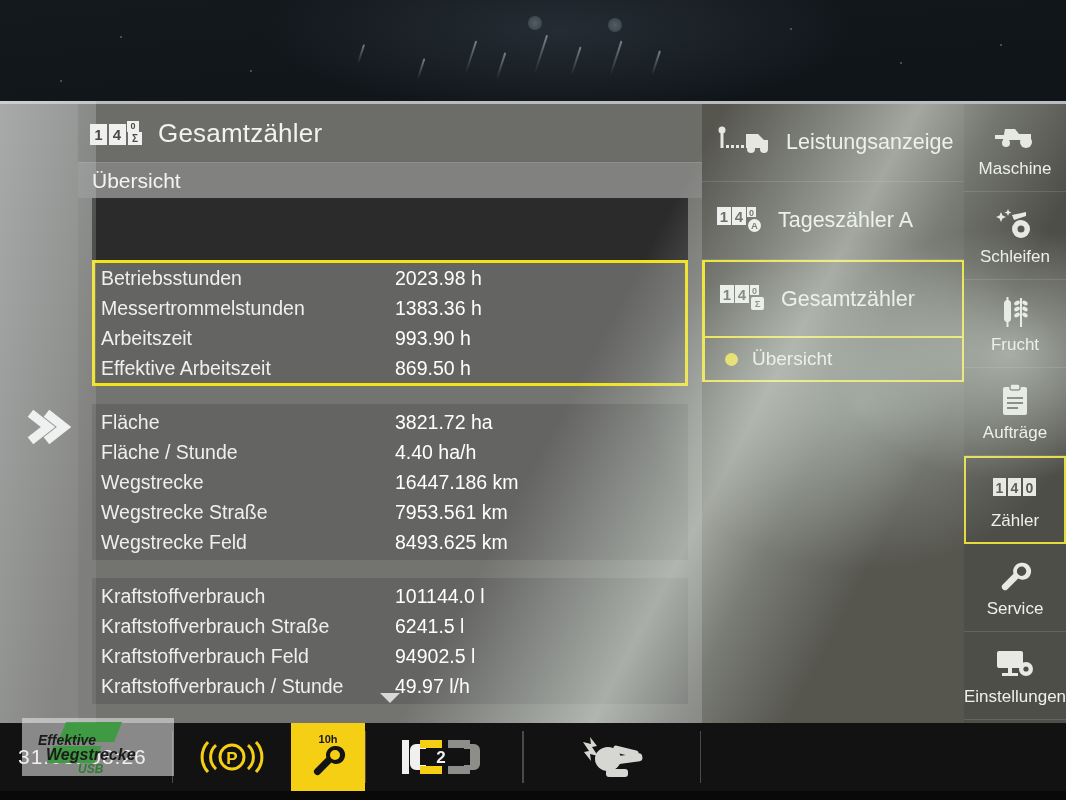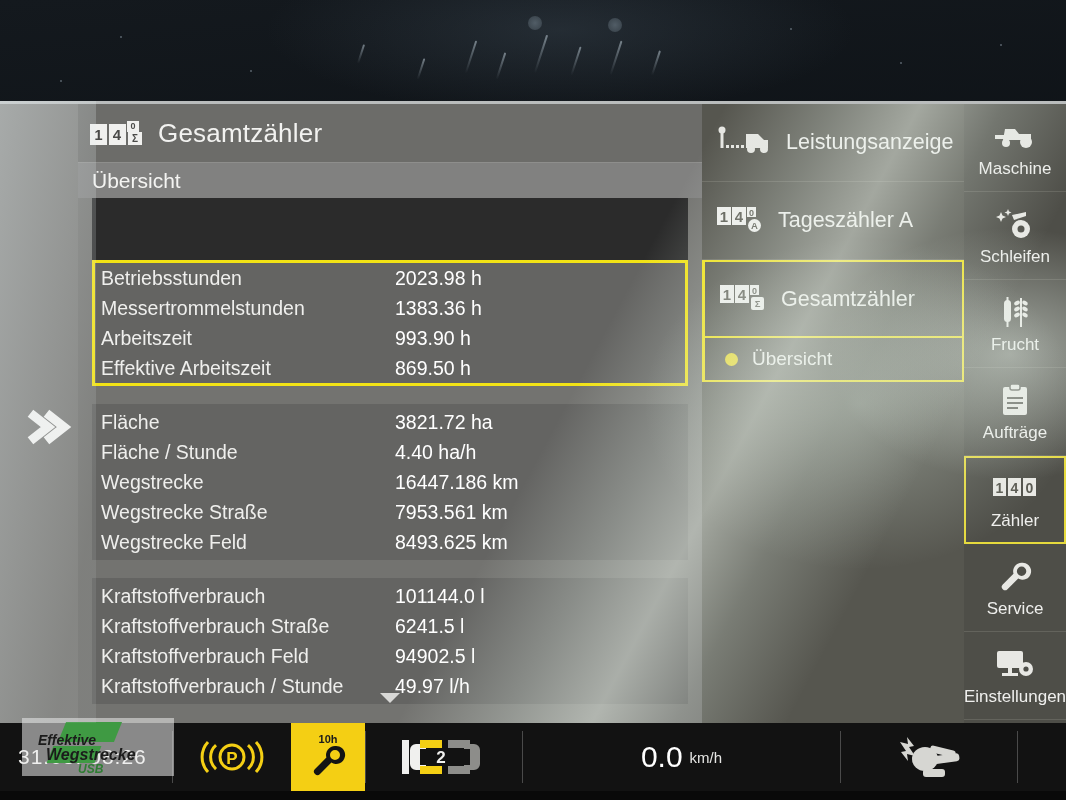--- a/index.html
+++ b/index.html
@@ -443,24 +443,20 @@
         <rect x="24" y="6" width="22" height="8" fill="#f4cf14"></rect>
         <rect x="24" y="32" width="22" height="8" fill="#f4cf14"></rect>
         <rect x="52" y="6" width="22" height="8" fill="#8d8d8a"></rect>
         <rect x="52" y="32" width="22" height="8" fill="#8d8d8a"></rect>
         <path d="M78 10 h-10 v5 h6 v16 h-6 v5 h10 a6 6 0 0 0 6 -6 v-14 a6 6 0 0 0 -6 -6 z" fill="#8d8d8a"></path>
         <text x="45" y="29" font-size="17" font-weight="700" fill="#f0f0ee" text-anchor="middle" font-family="Liberation Sans, sans-serif">2</text>
       </svg>
     </div>
     <div class="sb-div"></div>
 
-    <div class="sb-cell sb-speed">
-      <span class="spd">0.0</span>
-      <span class="unit">km/h</span>
-    </div>
     <div class="sb-div"></div>
 
     <div class="sb-cell sb-right">
       <svg width="80" height="48" viewBox="0 0 80 48">
         <path d="M18 4 l7 9 -5 1 6 9 -8 -2 1 7 -7 -9 5 -1 -6 -9 8 2z" fill="#d6d6d2"></path>
         <ellipse cx="36" cy="26" rx="13" ry="12" fill="#d6d6d2"></ellipse>
         <rect x="42" y="12" width="26" height="7" rx="3" fill="#d6d6d2" transform="rotate(14 42 12)"></rect>
         <rect x="40" y="24" width="30" height="8" rx="3" fill="#d6d6d2" transform="rotate(-8 40 24)"></rect>
         <rect x="34" y="36" width="22" height="8" rx="3" fill="#d6d6d2"></rect>
       </svg>

